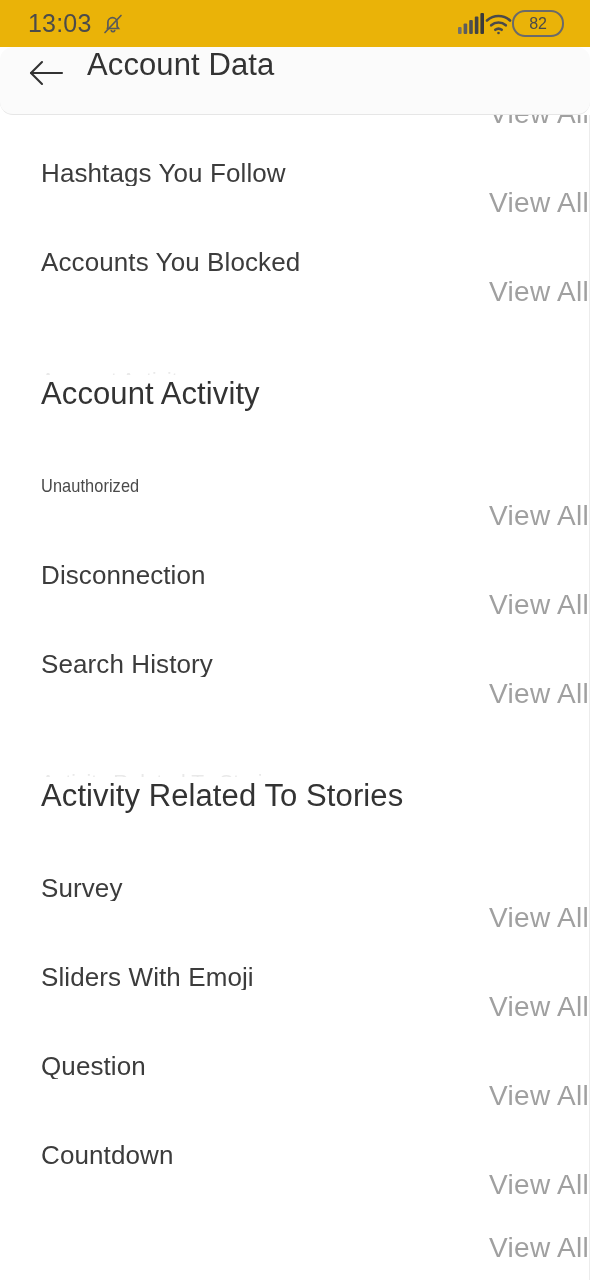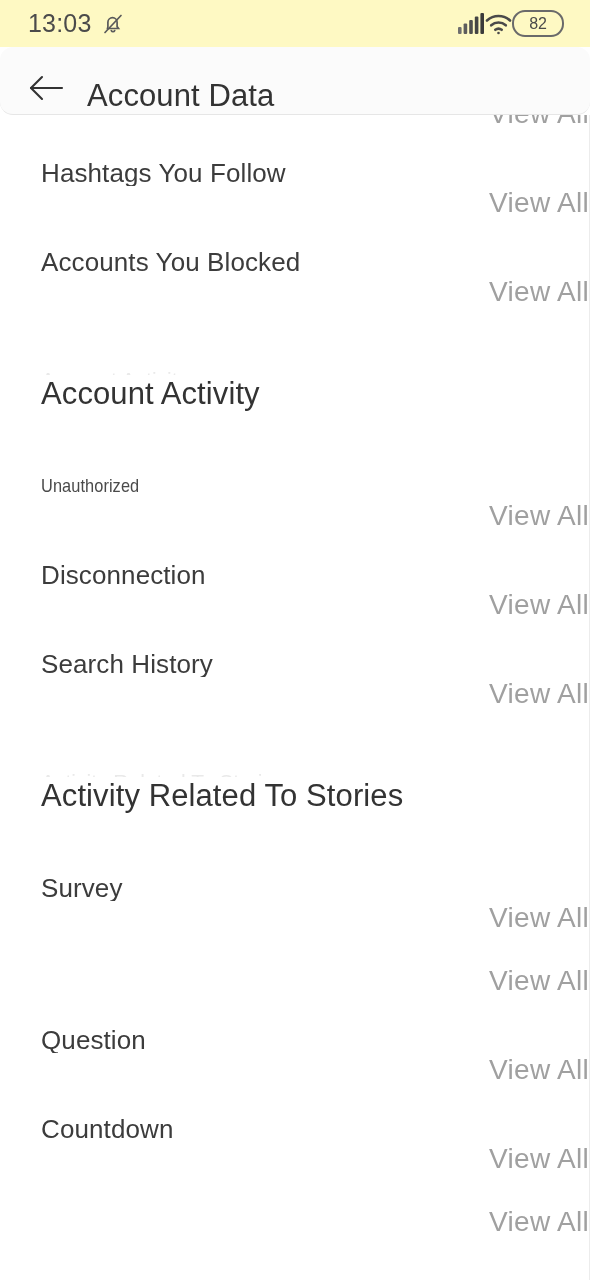--- a/index.html
+++ b/index.html
@@ -14,21 +14,21 @@
   .phone {
     position:relative;
     width:590px; height:1280px;
     background:#ffffff;
     display:flex; flex-direction:column;
   }
 
   
   .statusbar {
     height:47px; flex:0 0 47px;
-    background:#fef9c3;
+    background:#eab308;
     display:flex; align-items:center;
     padding:0 26px 0 28px;
     justify-content:space-between;
   }
   .sb-left { display:flex; align-items:center; gap:9px; }
   .sb-time {
     font-size:25px; color:#4b4b4b;
     letter-spacing:0.2px;
     font-family:"Liberation Sans", sans-serif;
   }
@@ -46,21 +46,21 @@
     font-size:16px; color:#4a4a4a;
     font-family:"Liberation Sans", sans-serif;
     letter-spacing:-0.2px;
   }
 
   
   .appbar {
     height:68px; flex:0 0 68px;
     background:#fbfbfb;
     border-bottom:1px solid #e6e6e6;
-    display:flex; align-items:flex-end;
+    display:flex; align-items:flex-start;
     padding-left:20px;
     border-radius:13px;
   }
   .back-btn {
     width:52px; height:52px;
     display:flex; align-items:center; justify-content:center;
     cursor:pointer;
   }
   .icon-back { width:36px; height:28px; display:block; }
   .appbar-title {
@@ -223,20 +223,21 @@
         <div class="gap-section"></div>
         <div class="ghost">Activity Related To Stories</div>
         <div class="section-head">Activity Related To Stories</div>
         <div class="gap-section"></div>
         <div class="row">
           <div class="row-title">Survey</div>
           <div class="view-all">View All</div>
         </div>
         <div class="gap-item"></div>
         <div class="row">
+          <div class="row-title">Sliders With Emoji</div>
           <div class="view-all">View All</div>
         </div>
         <div class="gap-item"></div>
         <div class="row">
           <div class="row-title">Question</div>
           <div class="view-all">View All</div>
         </div>
         <div class="gap-item"></div>
         <div class="row">
           <div class="row-title">Countdown</div>

